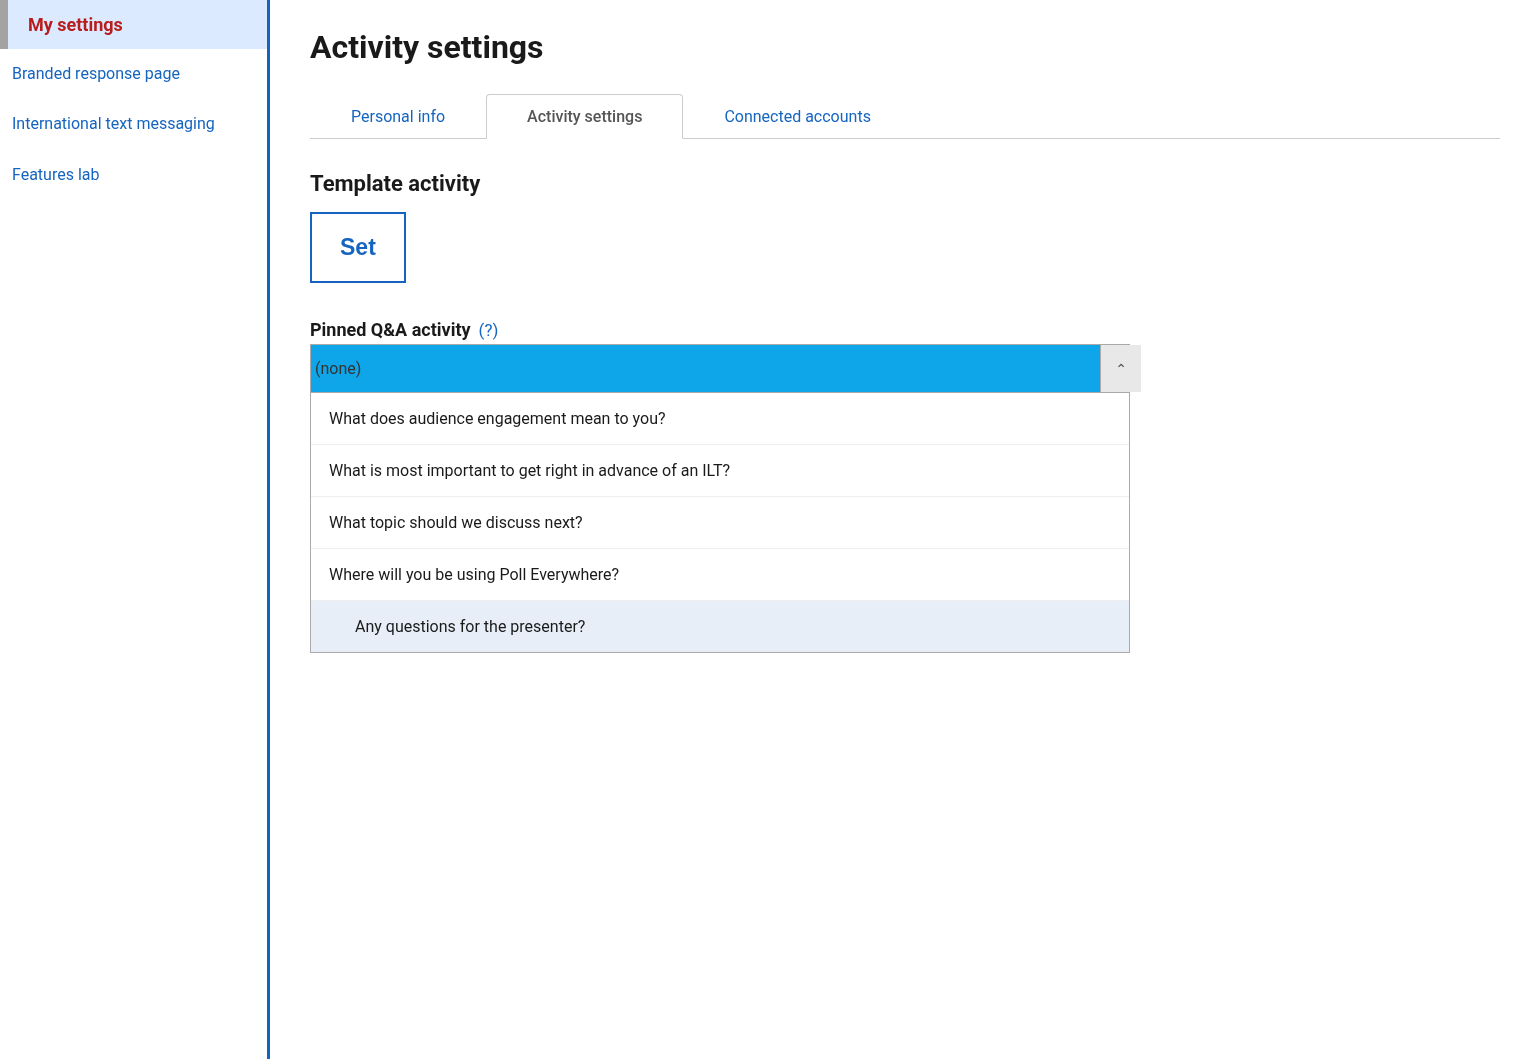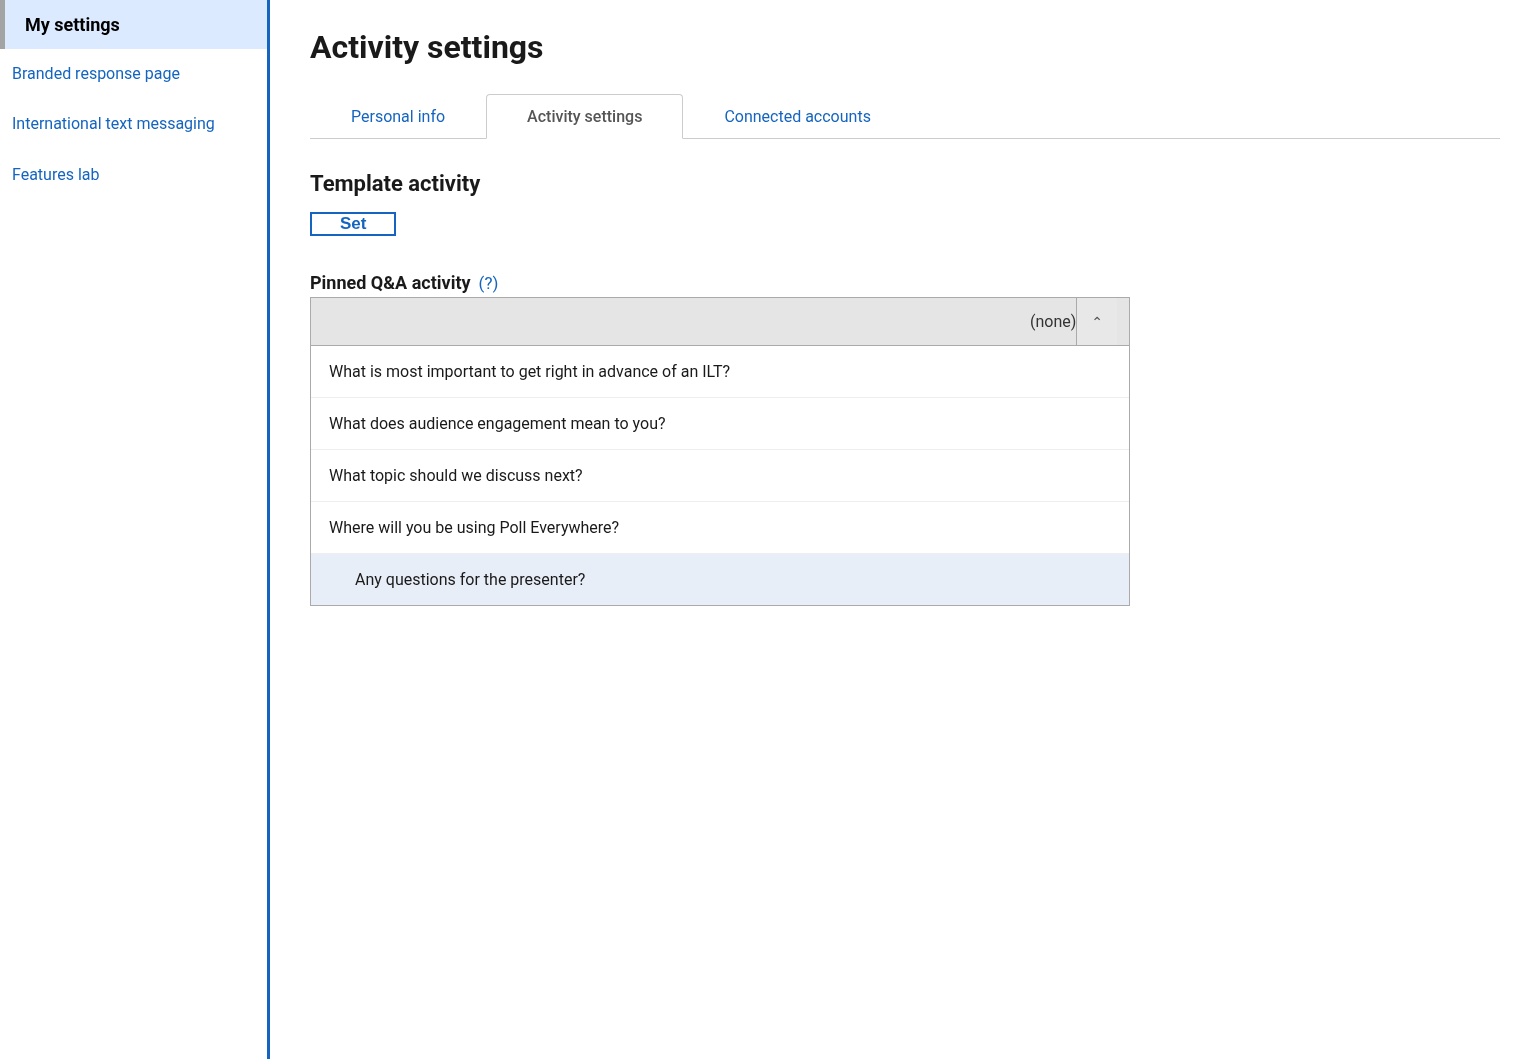--- a/index.html
+++ b/index.html
@@ -18,22 +18,22 @@
       min-width: 270px;
       border-right: 3px solid #1565c0;
       padding: 0;
       background: #fff;
     }
     .sidebar-active-item {
       background: #dbeafe;
       padding: 14px 20px;
       font-weight: 700;
       font-size: 18px;
-      color: #000000;
-      border-left: 5px solid #a3a3a3;
+      color: #b91c1c;
+      border-left: 8px solid #a3a3a3;
     }
     .sidebar-link {
       display: block;
       padding: 14px 12px;
       color: #1565c0;
       text-decoration: none;
       font-size: 16px;
       line-height: 1.4;
       cursor: pointer;
     }
@@ -83,23 +83,23 @@
       font-size: 22px;
       font-weight: 700;
       margin-bottom: 16px;
     }
 
     
     .set-button {
       border: 2px solid #1565c0;
       background: #fff;
       color: #1565c0;
-      font-size: 17px;
-      font-weight: 700;
-      padding: 0 28px;
+      font-size: 23px;
+      font-weight: 700;
+      padding: 20px 28px;
       cursor: pointer;
       margin-bottom: 36px;
     }
 
     
     .pinned-title {
       font-size: 18px;
       font-weight: 700;
       margin-bottom: 4px;
       display: flex;
@@ -119,24 +119,23 @@
       width: 820px;
       max-width: 100%;
     }
 
     
     .dropdown-selected {
       display: flex;
       align-items: center;
       border: 1px solid #aaa;
       border-bottom: none;
-      background: #e5e5e5;
-      padding: 14px 28px;
-      cursor: pointer;
-      text-align: right;
+      background: #0ea5e9;
+      padding: 14px 4px;
+      cursor: pointer;
     }
     .dropdown-selected-text {
       flex: 1;
       font-size: 16px;
       color: #333;
     }
     .dropdown-chevron {
       font-size: 14px;
       color: #555;
       background: #e8e8e8;
@@ -201,22 +200,22 @@
     </div>
 
     <div class="dropdown-wrapper">
 
       <div class="dropdown-selected">
         <span class="dropdown-selected-text">(none)</span>
         <span class="dropdown-chevron">⌃</span>
       </div>
 
       <div class="dropdown-list">
+        <div class="dropdown-option">What does audience engagement mean to you?</div>
         <div class="dropdown-option">What is most important to get right in advance of an ILT?</div>
-        <div class="dropdown-option">What does audience engagement mean to you?</div>
         <div class="dropdown-option">What topic should we discuss next?</div>
         <div class="dropdown-option">Where will you be using Poll Everywhere?</div>
         <div class="dropdown-option highlighted">Any questions for the presenter?</div>
       </div>
     </div>
   </div>
 
 </main>
 
 </body></html>

